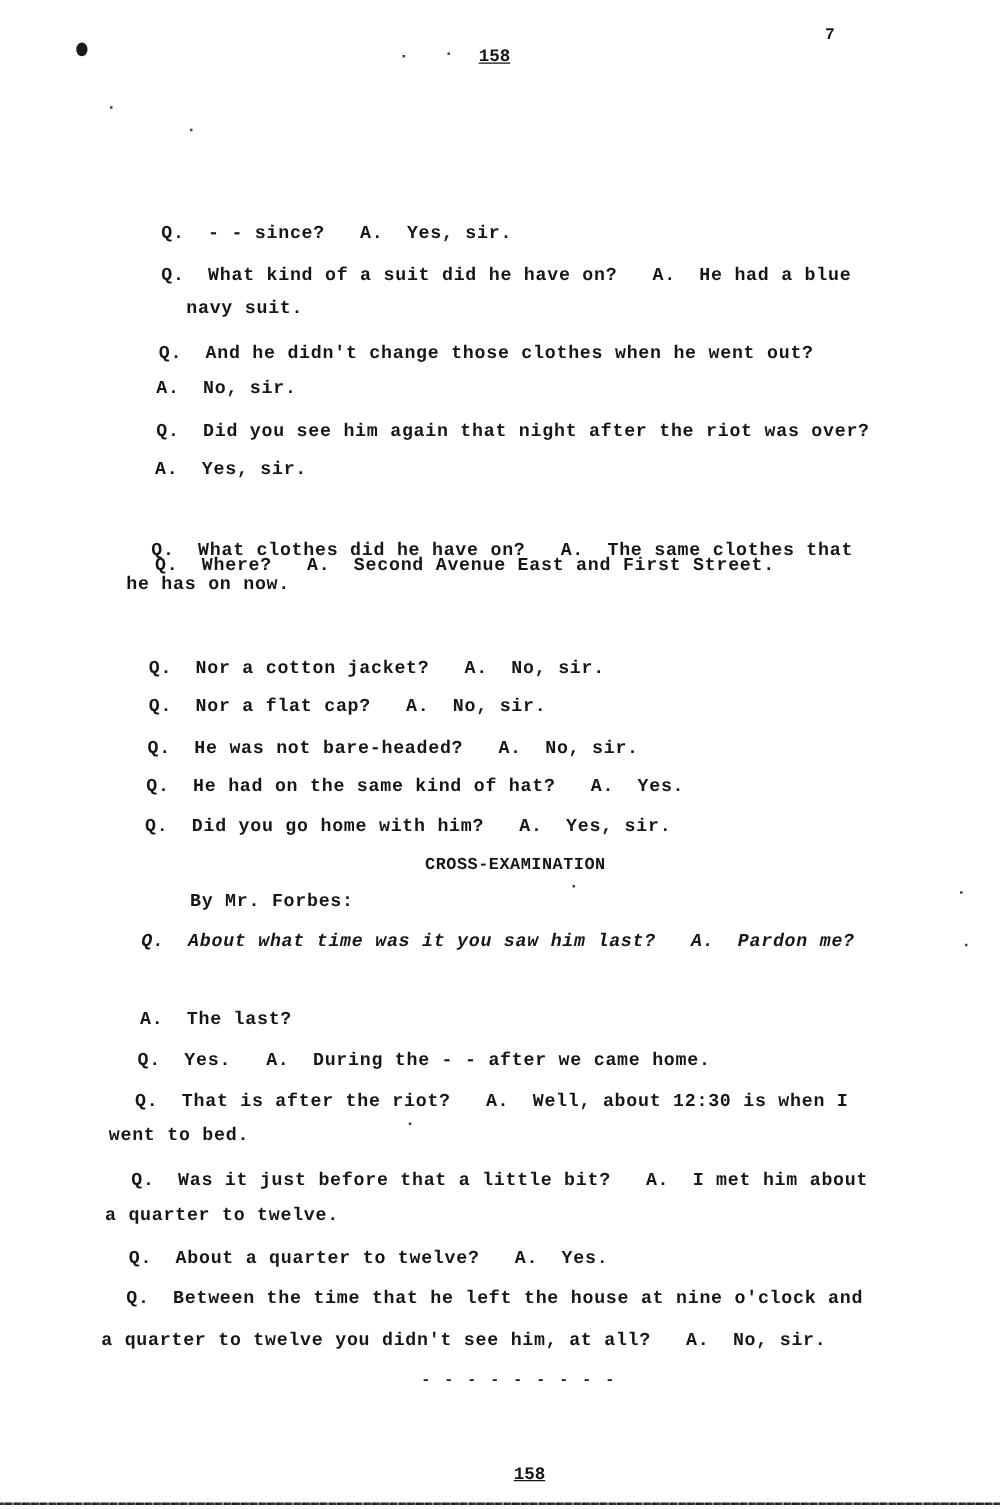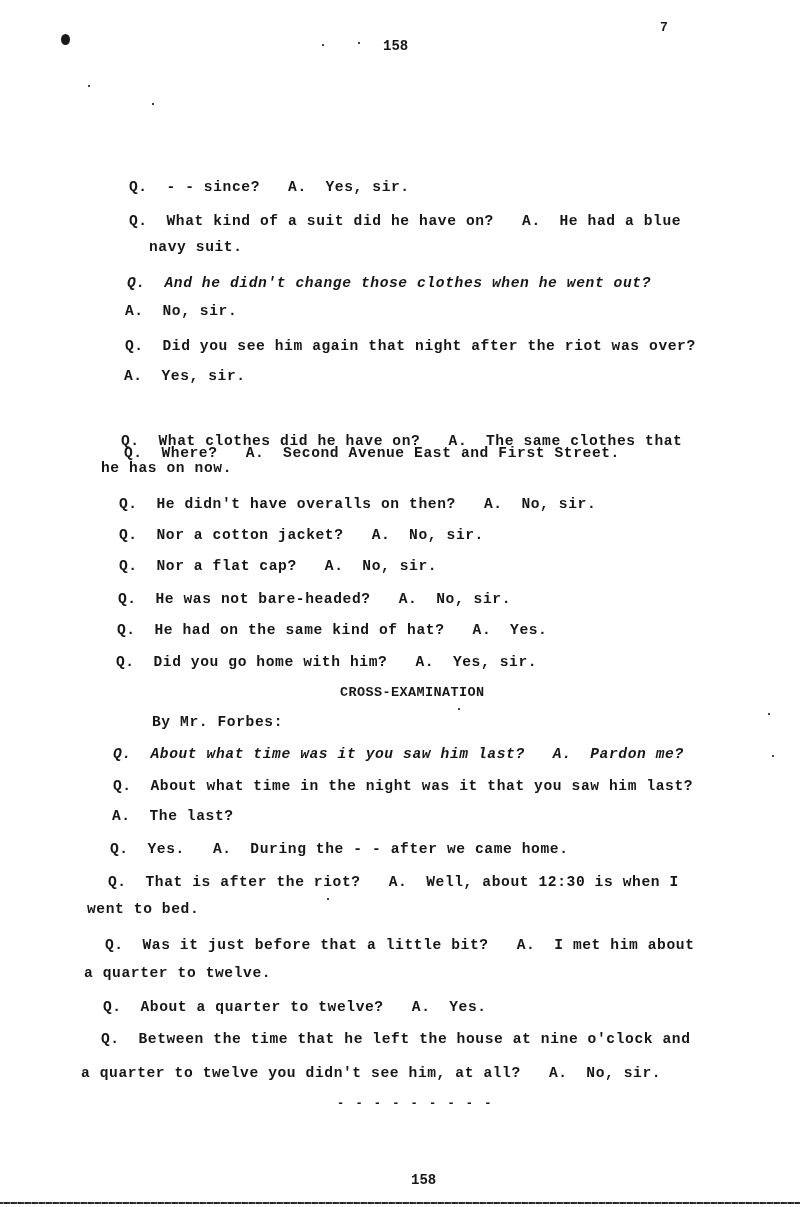--- a/index.html
+++ b/index.html
@@ -29,20 +29,21 @@
       letter-spacing: 0.6px;
       line-height: 18px;
       color: #161616;
     }
     .page-num {
       position: absolute;
       font-size: 14px;
       font-weight: bold;
       white-space: pre;
       color: #161616;
+      text-decoration: underline;
     }
     .heading {
       position: absolute;
       white-space: pre;
       font-size: 13.5px;
       font-weight: bold;
       letter-spacing: 0.4px;
       color: #161616;
     }
     .hole-mark {
@@ -85,39 +86,37 @@
 <div class="page">
 
   <div class="hole-mark"></div>
   <div class="corner-mark">7</div>
 
   <div class="page-num" style="left:383px; top:38px;">158</div>
 
   <div class="line" style="left:129px; top:178px;">Q.  - - since?   A.  Yes, sir.</div>
   <div class="line" style="left:129px; top:212px;">Q.  What kind of a suit did he have on?   A.  He had a blue</div>
   <div class="line" style="left:107px; top:238px;margin-left:42px;">navy suit.</div>
-  <div class="line" style="left:127px; top:274px;font-style:italic;">Q.  And he didn't change those clothes when he went out?</div>
+  <div class="line" style="left:127px; top:274px;">Q.  And he didn't change those clothes when he went out?</div>
   <div class="line" style="left:125px; top:302px;">A.  No, sir.</div>
   <div class="line" style="left:125px; top:337px;">Q.  Did you see him again that night after the riot was over?</div>
   <div class="line" style="left:124px; top:367px;">A.  Yes, sir.</div>
   <div class="line" style="left:124px; top:399px;margin-top:45px;">Q.  Where?   A.  Second Avenue East and First Street.</div>
   <div class="line" style="left:121px; top:432px;">Q.  What clothes did he have on?   A.  The same clothes that</div>
   <div class="line" style="left:101px; top:459px;">he has on now.</div>
-  <div class="line" style="left:119px; top:495px;">Q.  He didn't have overalls on then?   A.  No, sir.</div>
   <div class="line" style="left:119px; top:526px;">Q.  Nor a cotton jacket?   A.  No, sir.</div>
   <div class="line" style="left:119px; top:557px;">Q.  Nor a flat cap?   A.  No, sir.</div>
   <div class="line" style="left:118px; top:590px;">Q.  He was not bare-headed?   A.  No, sir.</div>
   <div class="line" style="left:117px; top:621px;">Q.  He had on the same kind of hat?   A.  Yes.</div>
   <div class="line" style="left:116px; top:653px;">Q.  Did you go home with him?   A.  Yes, sir.</div>
 
   <div class="heading" style="left:340px; top:685px;">CROSS-EXAMINATION</div>
   <div class="line" style="left:152px; top:713px;">By Mr. Forbes:</div>
 
   <div class="line" style="left:113px; top:745px;font-style:italic;">Q.  About what time was it you saw him last?   A.  Pardon me?</div>
-  <div class="line" style="left:113px; top:777px;">Q.  About what time in the night was it that you saw him last?</div>
   <div class="line" style="left:112px; top:807px;">A.  The last?</div>
   <div class="line" style="left:110px; top:840px;">Q.  Yes.   A.  During the - - after we came home.</div>
   <div class="line" style="left:108px; top:873px;">Q.  That is after the riot?   A.  Well, about 12:30 is when I</div>
   <div class="line" style="left:87px; top:900px;">went to bed.</div>
   <div class="line" style="left:105px; top:936px;">Q.  Was it just before that a little bit?   A.  I met him about</div>
   <div class="line" style="left:84px; top:964px;">a quarter to twelve.</div>
   <div class="line" style="left:103px; top:998px;">Q.  About a quarter to twelve?   A.  Yes.</div>
   <div class="line" style="left:101px; top:1030px;">Q.  Between the time that he left the house at nine o'clock and</div>
   <div class="line" style="left:81px; top:1064px;">a quarter to twelve you didn't see him, at all?   A.  No, sir.</div>
 

